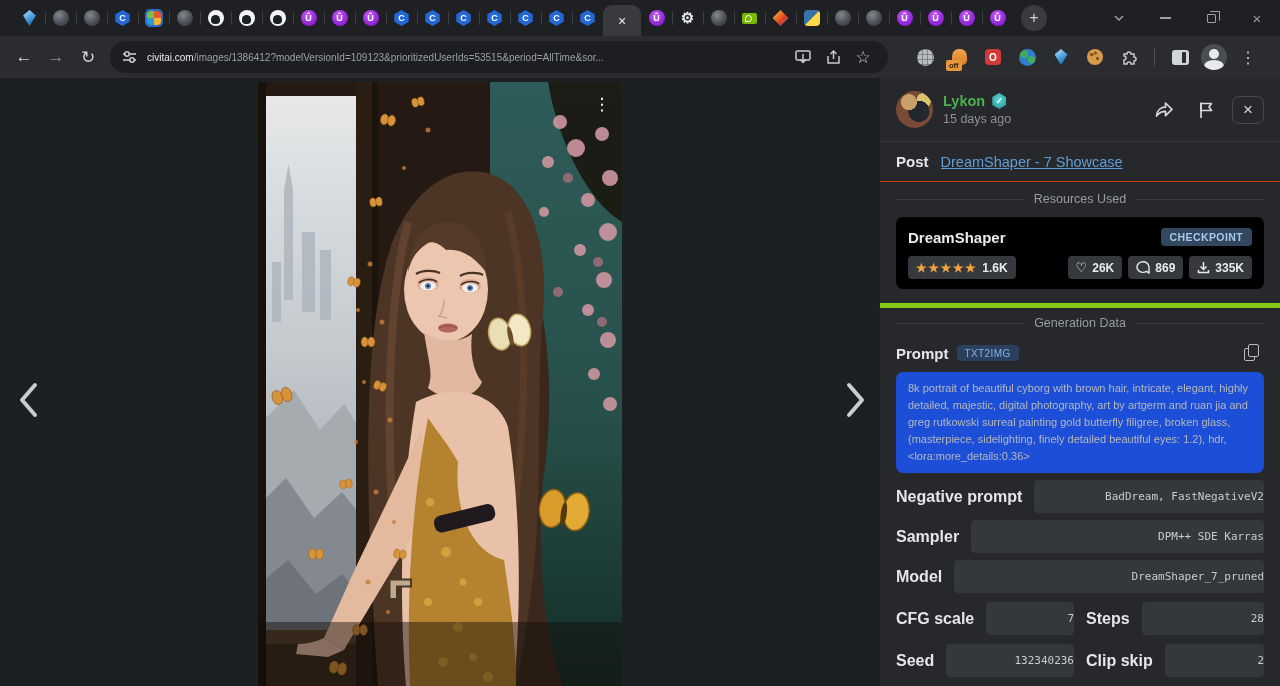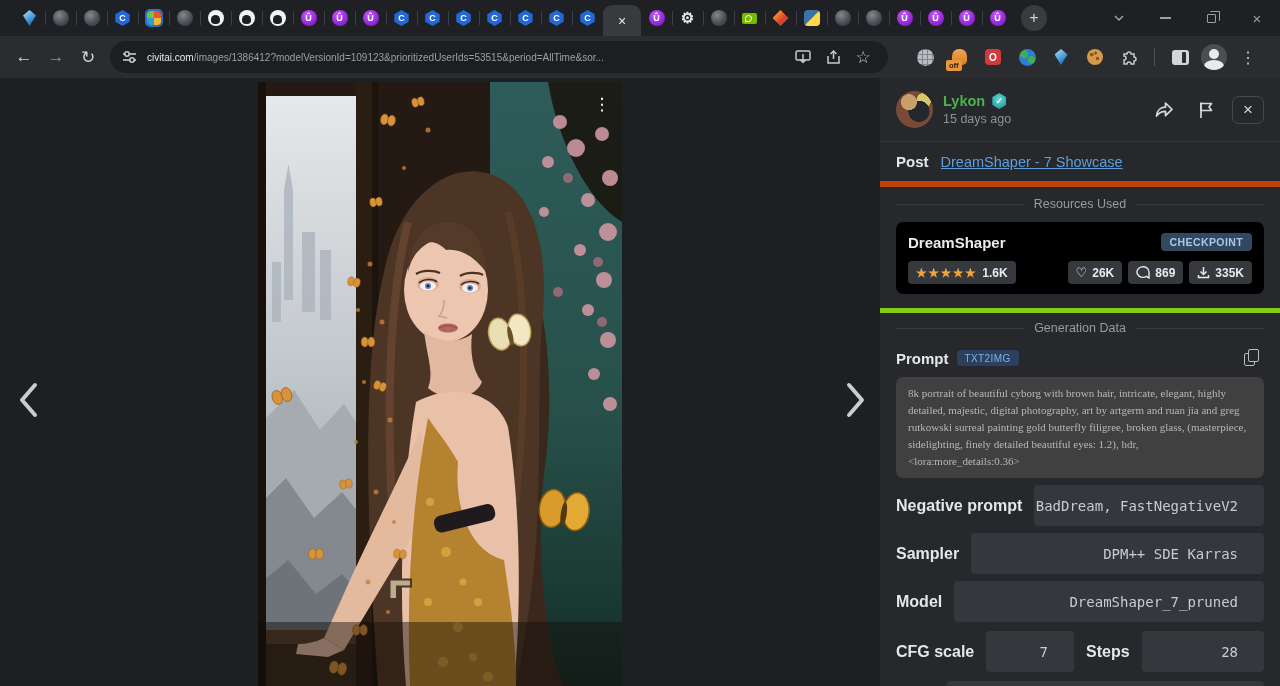--- a/index.html
+++ b/index.html
@@ -111,21 +111,21 @@
   .sb-userline{display:flex;align-items:center;gap:6px}
   .sb-username{color:#4db050;font-size:14.5px;font-weight:700;cursor:pointer}
   .verified{width:16px;height:16px;flex:none;display:flex;align-items:center;justify-content:center;
     background:radial-gradient(circle at 50% 40%,#63d8d8,#2a9d9d 75%);
     clip-path:polygon(50% 0,93% 25%,93% 75%,50% 100%,7% 75%,7% 25%);
     color:#eafffd;font-size:9px;font-weight:700}
   .sb-time{color:#8e9196;font-size:12.5px;margin-top:3px}
   .sb-hicons{display:flex;align-items:center;gap:10px;flex:none}
   .hbtn{width:32px;height:28px;display:flex;align-items:center;justify-content:center;cursor:pointer;color:#d6d8db}
   .hbtn.boxed{border:1px solid #47494e;border-radius:7px;color:#d6d8db;font-size:17px}
-  .sb-postrow{display:flex;align-items:center;gap:12px;padding:11px 16px;border-bottom:6px solid #c2410c;flex:none}
+  .sb-postrow{display:flex;align-items:center;gap:12px;padding:11px 16px;border-bottom:1px solid #c2410c;flex:none}
   .sb-postlabel{color:#e4e6e9;font-size:15px;font-weight:700}
   .sb-postlink{color:#5f9edb;font-size:14.5px;text-decoration:underline;cursor:pointer;
     white-space:nowrap;overflow:hidden;text-overflow:ellipsis}
   .sb-section{padding:8px 16px 12px;flex:none}
   .sec-head{display:flex;align-items:center;gap:10px;color:#989ca1;font-size:12.5px;margin:2px 0 0}
   .sec-head::before,.sec-head::after{content:"";flex:1;height:1px;background:#3a3d41}
   .res-card{margin-top:11px;background:#000000;border-radius:7px;padding:11px 12px 10px}
   .res-top{display:flex;align-items:center;justify-content:space-between}
   .res-name{color:#e8eaed;font-size:15px;font-weight:700}
   .type-badge{background:#33475f;color:#a7c8ec;font-size:10.5px;font-weight:700;letter-spacing:.4px;
@@ -139,27 +139,27 @@
   .pill svg{display:block}
   .heart-glyph{font-size:13px;font-weight:400;line-height:1}
   .gen-toprow{display:flex;align-items:center;margin-top:12px}
   .gen-label{color:#e4e6e9;font-size:15px;font-weight:700}
   .small-badge{background:#2b3f5e;color:#7fb3ea;font-size:10px;font-weight:400;letter-spacing:.4px;
     border-radius:4px;padding:2.5px 8px;margin-left:8px;cursor:pointer}
   .gen-spacer{flex:1}
   .copy-wrap{width:24px;height:22px;display:flex;align-items:center;justify-content:center;cursor:pointer;position:relative}
   .copy-back{position:absolute;left:4px;top:6px;width:11px;height:13px;border:1.5px solid #b9bcc0;border-radius:2px;background:#26282b}
   .copy-front{position:absolute;left:8px;top:2px;width:11px;height:13px;border:1.5px solid #b9bcc0;border-radius:2px;background:#26282b}
-  .prompt-box{margin-top:8px;background:#404040;border-radius:7px;padding:8px 12px;
-    font-family:Liberation Serif, serif;font-size:11px;line-height:17px;color:#b4b8bd;
+  .prompt-box{margin-top:8px;background:#1d4ed8;border-radius:7px;padding:8px 12px;
+    font-family:Liberation Sans, sans-serif;font-size:11px;line-height:17px;color:#b4b8bd;
     white-space:pre-wrap;word-break:break-word}
   .param-row{display:flex;align-items:center;margin-top:7px}
   .param-label{color:#e4e6e9;font-size:16px;font-weight:700;white-space:nowrap;margin-right:12px}
-  .param-val{flex:1;background:#34373b;border-radius:4px;height:41px;display:flex;align-items:center;
-    justify-content:flex-end;padding:0 26px;font-family:"DejaVu Sans Mono",monospace;font-size:14px;color:#c9cbce;
+  .param-val{flex:1;background:#34373b;border-radius:4px;height:33px;display:flex;align-items:center;
+    justify-content:flex-end;padding:0 0;font-family:"DejaVu Sans Mono",monospace;font-size:11px;color:#c9cbce;
     overflow:hidden;white-space:nowrap}
   .grid-row{display:flex;gap:12px;margin-top:9px}
   .grid-cell{flex:1;display:flex;align-items:center;min-width:0}
   .bluebtn{margin:9px 16px 0;height:24px;background:#2f3e63;border-radius:7px 7px 0 0;flex:none;cursor:pointer}
 
   [data-interactable="true"]{cursor:pointer}
 </style>
 </head>
 <body>
 
@@ -647,19 +647,23 @@
           <div class="grid-cell">
             <span class="param-label" data-interactable="false">Steps</span>
             <span class="param-val" data-interactable="true">28</span>
           </div>
         </div>
         <div class="grid-row" data-interactable="false">
           <div class="grid-cell">
             <span class="param-label" data-interactable="false">Seed</span>
             <span class="param-val" data-interactable="true">132340236</span>
           </div>
+          <div class="grid-cell">
+            <span class="param-label" data-interactable="false">Clip skip</span>
+            <span class="param-val" data-interactable="true">2</span>
+          </div>
         </div>
       </div>
 
       <div class="bluebtn" data-interactable="true"></div>
     </div>
   </div>
 </div>
 
 </body></html>

